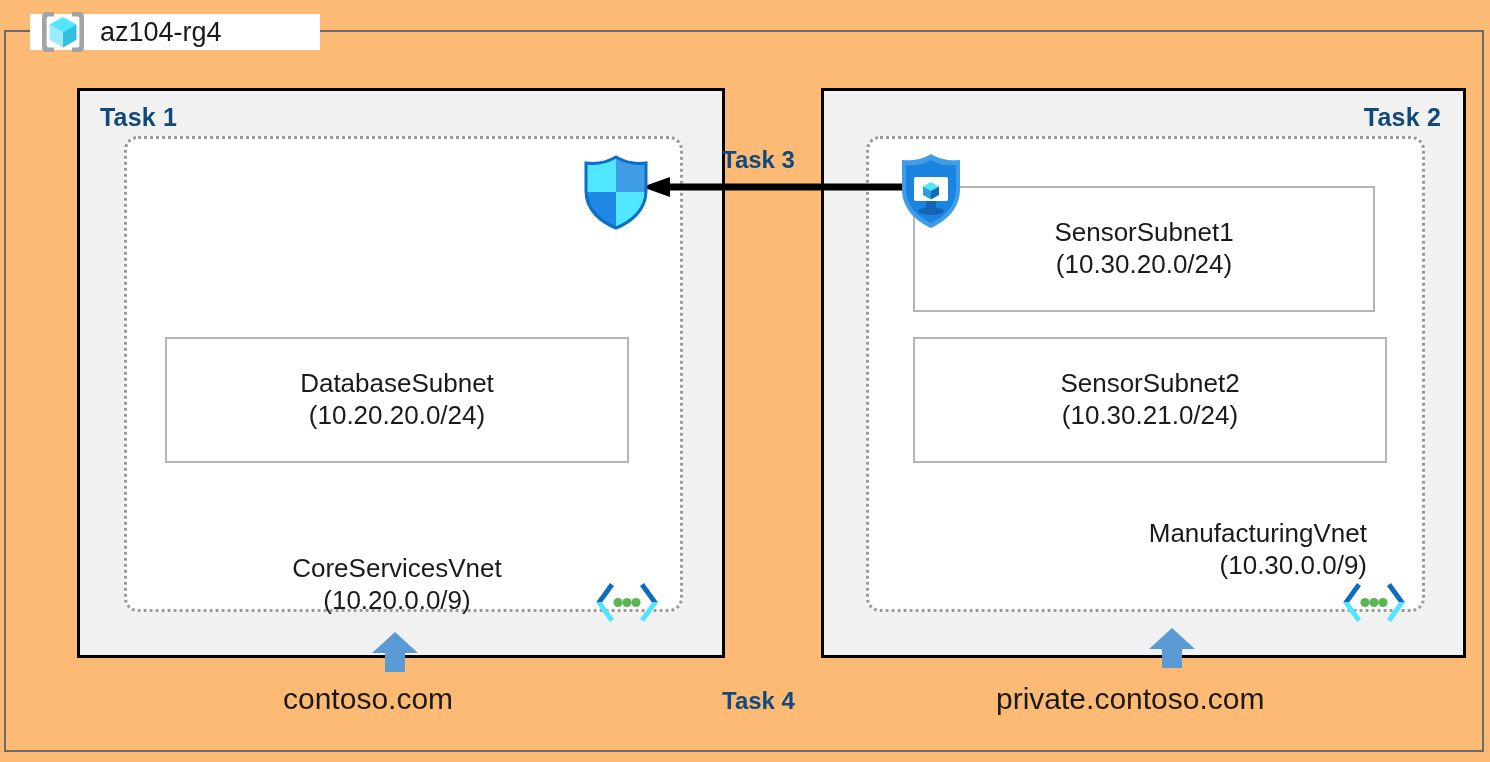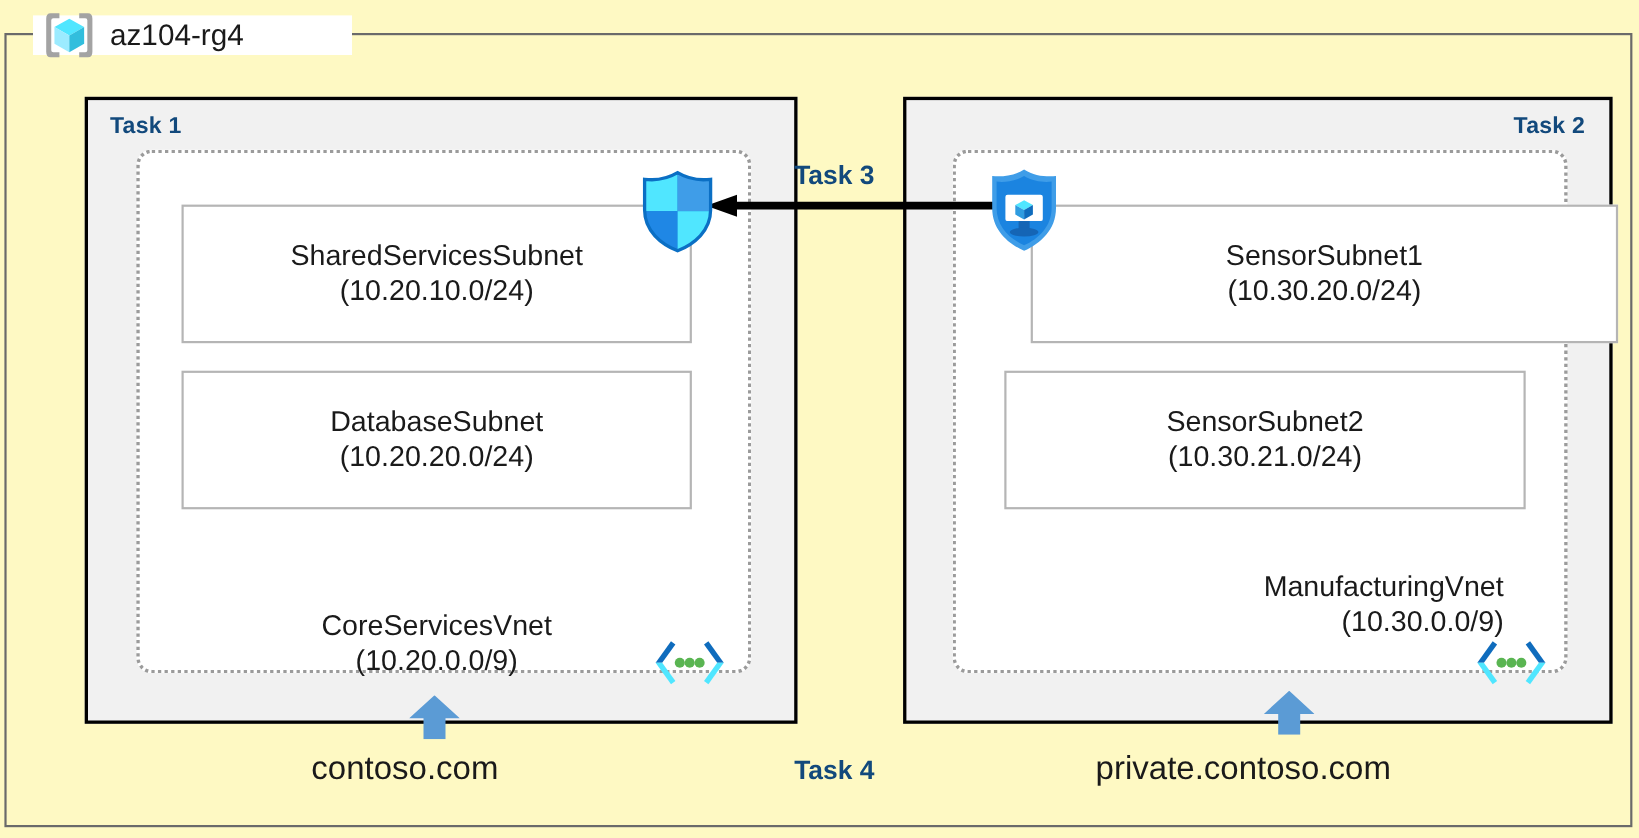--- a/index.html
+++ b/index.html
@@ -7,21 +7,21 @@
     padding: 0;
     background: #ffffff;
   }
   body {
     font-family: "Liberation Sans", sans-serif;
   }
   #canvas {
     position: relative;
     width: 1490px;
     height: 762px;
-    background: #fef9c3;
+    background: #fdba74;
     overflow: hidden;
   }
 
   
   .rg-frame {
     position: absolute;
     left: 4px;
     top: 30px;
     width: 1480px;
     height: 722px;
@@ -60,21 +60,21 @@
     background: #f1f1f1;
     border: 3px solid #000000;
     box-sizing: border-box;
   }
   #panel-task1 { left: 77px;  top: 88px; width: 648px; height: 570px; }
   #panel-task2 { left: 821px; top: 88px; width: 645px; height: 570px; }
 
   .task-label {
     position: absolute;
     top: 12px;
-    font-size: 21px;
+    font-size: 25px;
     font-weight: bold;
     color: #12497c;
     letter-spacing: 0.2px;
     white-space: nowrap;
     text-align: center;
   }
   .task-label.left  { left: 20px; }
   .task-label.right { right: 22px; }
 
   
@@ -100,21 +100,21 @@
     justify-content: center;
     line-height: 1.22;
   }
   .subnet .nm, .subnet .cidr {
     font-size: 26px;
     color: #1a1a1a;
     white-space: nowrap;
   }
   #subnet-shared   { left: 165px;  top: 186px; width: 464px; height: 126px; }
   #subnet-database { left: 165px;  top: 337px; width: 464px; height: 126px; }
-  #subnet-sensor1  { left: 913px;  top: 186px; width: 534px; height: 126px; margin-left: 24px; }
+  #subnet-sensor1  { left: 913px;  top: 186px; width: 462px; height: 126px; }
   #subnet-sensor2  { left: 913px;  top: 337px; width: 474px; height: 126px; }
 
   
   .vnet-caption {
     position: absolute;
     text-align: center;
     line-height: 1.22;
   }
   .vnet-caption .nm, .vnet-caption .cidr {
     font-size: 26px;
@@ -200,24 +200,20 @@
     </span>
     <span class="rg-title-text">az104-rg4</span>
   </div>
 
   <div class="task-panel" id="panel-task1">
     <span class="task-label left">Task 1</span>
   </div>
 
   <div class="vnet" id="vnet-core"></div>
 
-  <div class="subnet" id="subnet-shared">
-    <span class="nm">SharedServicesSubnet</span>
-    <span class="cidr">(10.20.10.0/24)</span>
-  </div>
 
   <div class="subnet" id="subnet-database">
     <span class="nm">DatabaseSubnet</span>
     <span class="cidr">(10.20.20.0/24)</span>
   </div>
 
   <div class="vnet-caption" id="caption-core">
     <span class="nm">CoreServicesVnet</span>
     <span class="cidr">(10.20.0.0/9)</span>
   </div>

